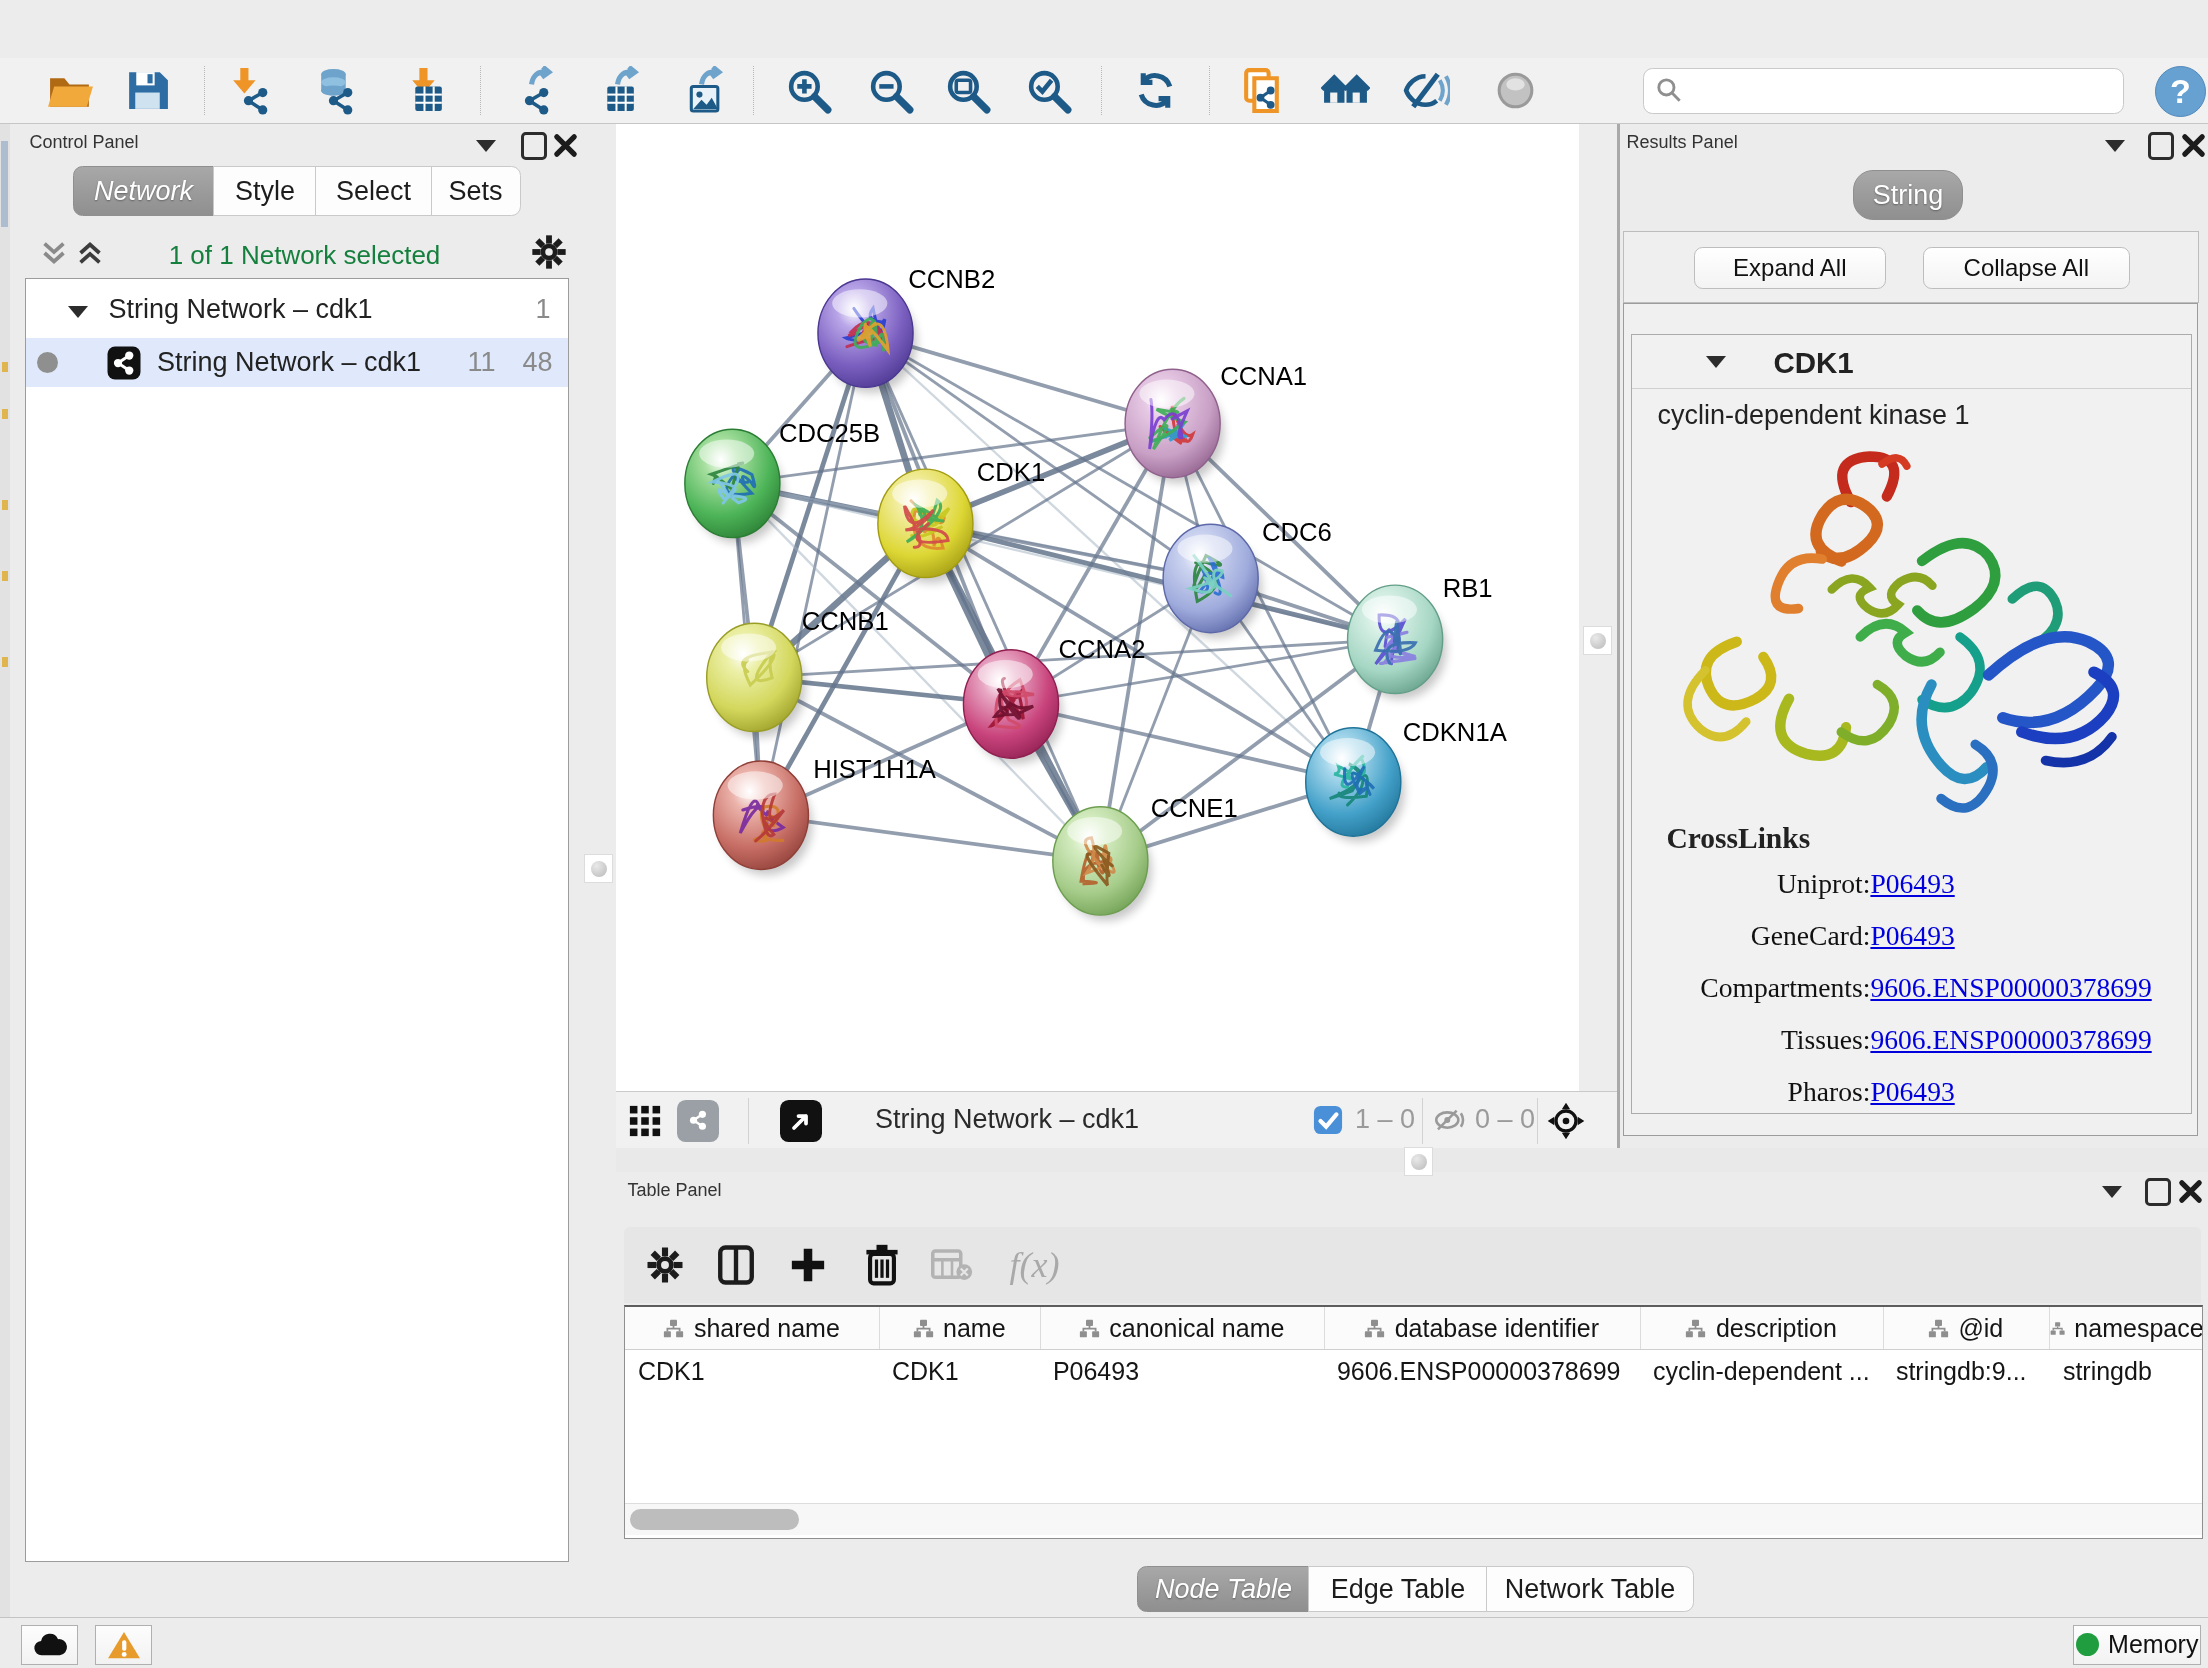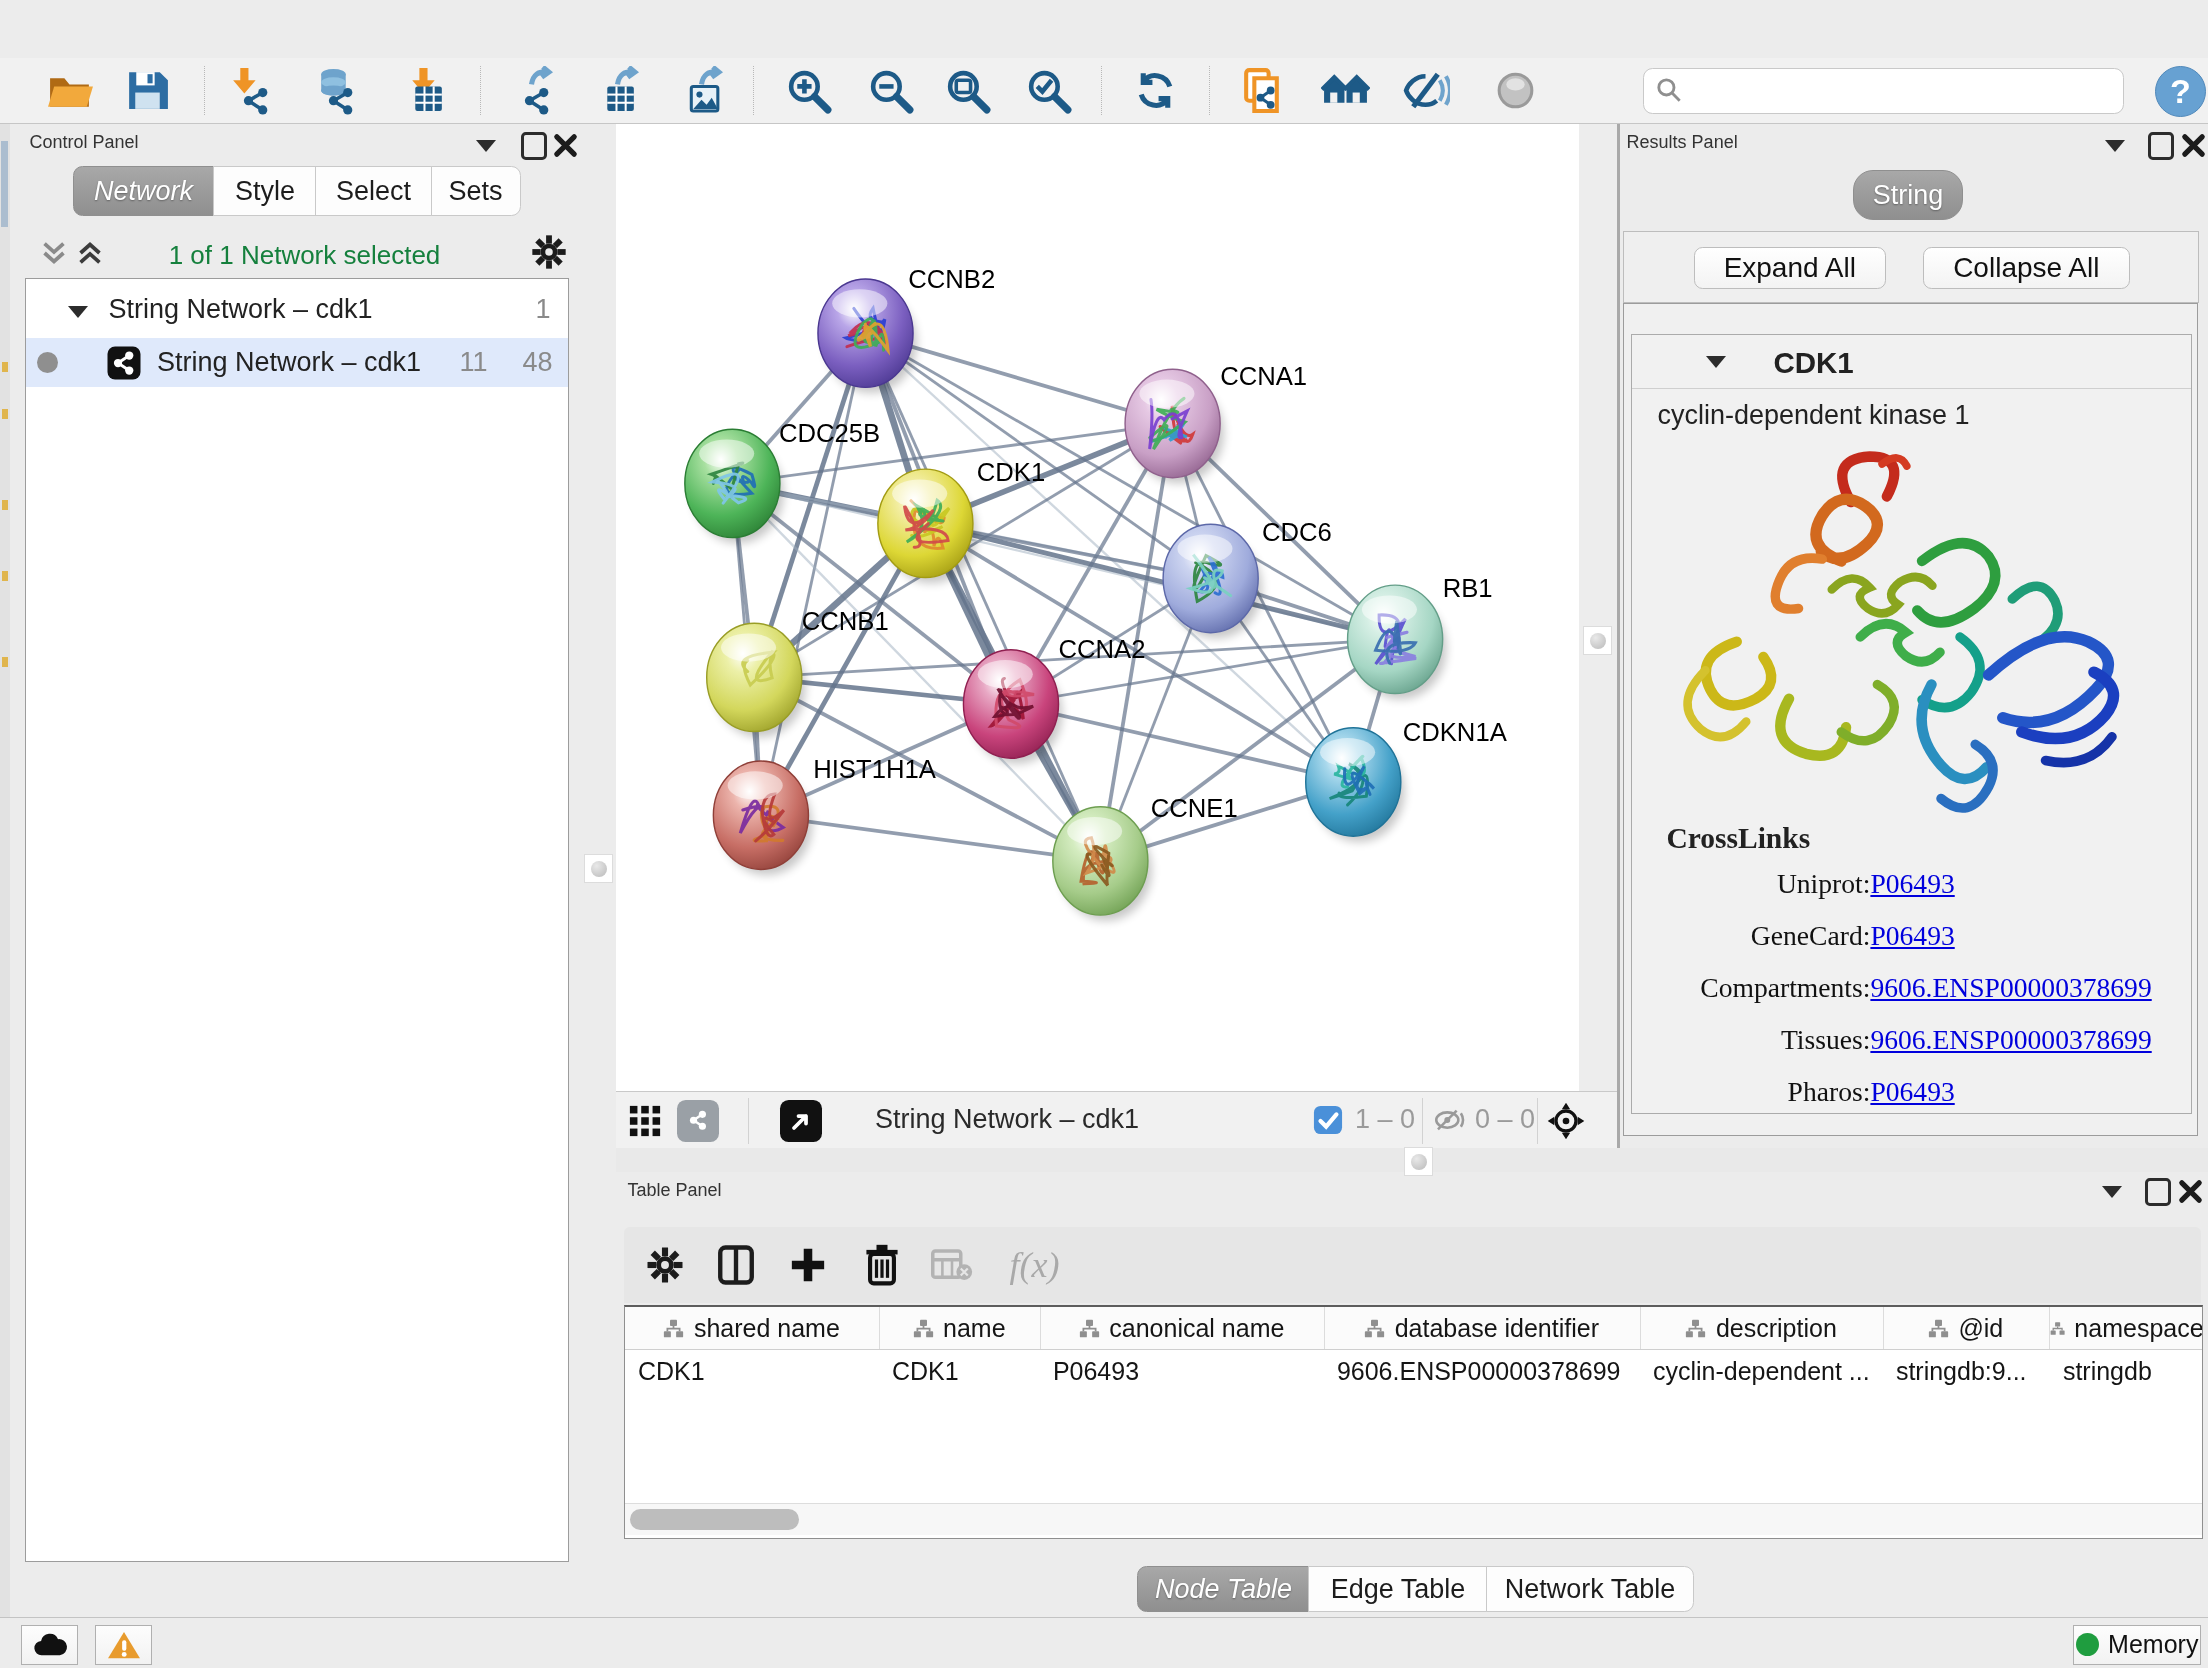--- a/index.html
+++ b/index.html
@@ -65,21 +65,21 @@
   .nf-text{position:absolute;font-size:27px;color:#2a2a2a;top:12.4px;}
   .nf-gray{color:#9a9a9a;}
   .nf-btn{position:absolute;top:7.6px;width:42px;height:42px;border-radius:8.6px;display:flex;
       align-items:center;justify-content:center;}
   .h-splitter{left:616px;top:1148px;width:1592px;height:24px;background:#e9e9e9;}
   
   .results-panel{left:1619px;top:124px;width:590px;height:1024px;text-align:right;}
   .rp-card{position:absolute;left:3.8px;top:107px;width:574px;height:70px;background:#efefef;
       border:1px solid #bdbdbd;}
   .btn{background:linear-gradient(#ffffff,#f3f3f3);border:1px solid #bdbdbd;border-radius:8.6px;
-      font-size:28px;color:#111;display:flex;align-items:center;justify-content:center;}
+      font-size:24px;color:#111;display:flex;align-items:center;justify-content:center;}
   .rp-scroll{position:absolute;left:3.8px;top:179px;width:573px;height:831px;background:#f0f0f0;
       border:1.9px solid #9c9c9c;}
   .rp-inner{position:absolute;left:7.6px;top:30px;width:559px;height:778px;background:#f1f1f1;
       border:1px solid #ababab;}
   .rp-protein-row{border-bottom:1px solid #cfcfcf;}
   .serif{font-family:"Liberation Serif",serif;}
   .xl-label{font-size:27.6px;color:#111;}
   .xl-link{font-size:27.6px;color:#0000dd;text-decoration:underline;cursor:pointer;}
   
   .table-panel{left:616px;top:1172px;width:1592px;height:396px;}
@@ -361,21 +361,21 @@
                 <line x1="31" y1="14" x2="16" y2="24"></line>
                 <line x1="16" y1="24" x2="31" y2="34"></line>
               </g>
               <circle cx="31" cy="14" r="5.5" fill="#fff"></circle>
               <circle cx="16" cy="24" r="5.5" fill="#fff"></circle>
               <circle cx="31" cy="34" r="5.5" fill="#fff"></circle>
             </svg>
         </span>
         <span style="margin-left:15px">String Network – cdk1</span>
         <span class="tree-count" style="margin-left:auto">11</span>
-        <span class="tree-count" style="margin-left:35px;margin-right:15px">48</span>
+        <span class="tree-count" style="margin-left:27px;margin-right:15px">48</span>
       </div>
     </div>
   </div>
 
   <div class="grip abs" style="left:584px;top:854px">
       <i></i>
     </div>
 
   <div class="abs net-canvas">
     <svg id="graph-svg" width="963" height="967" viewBox="0 0 1012 1017">

